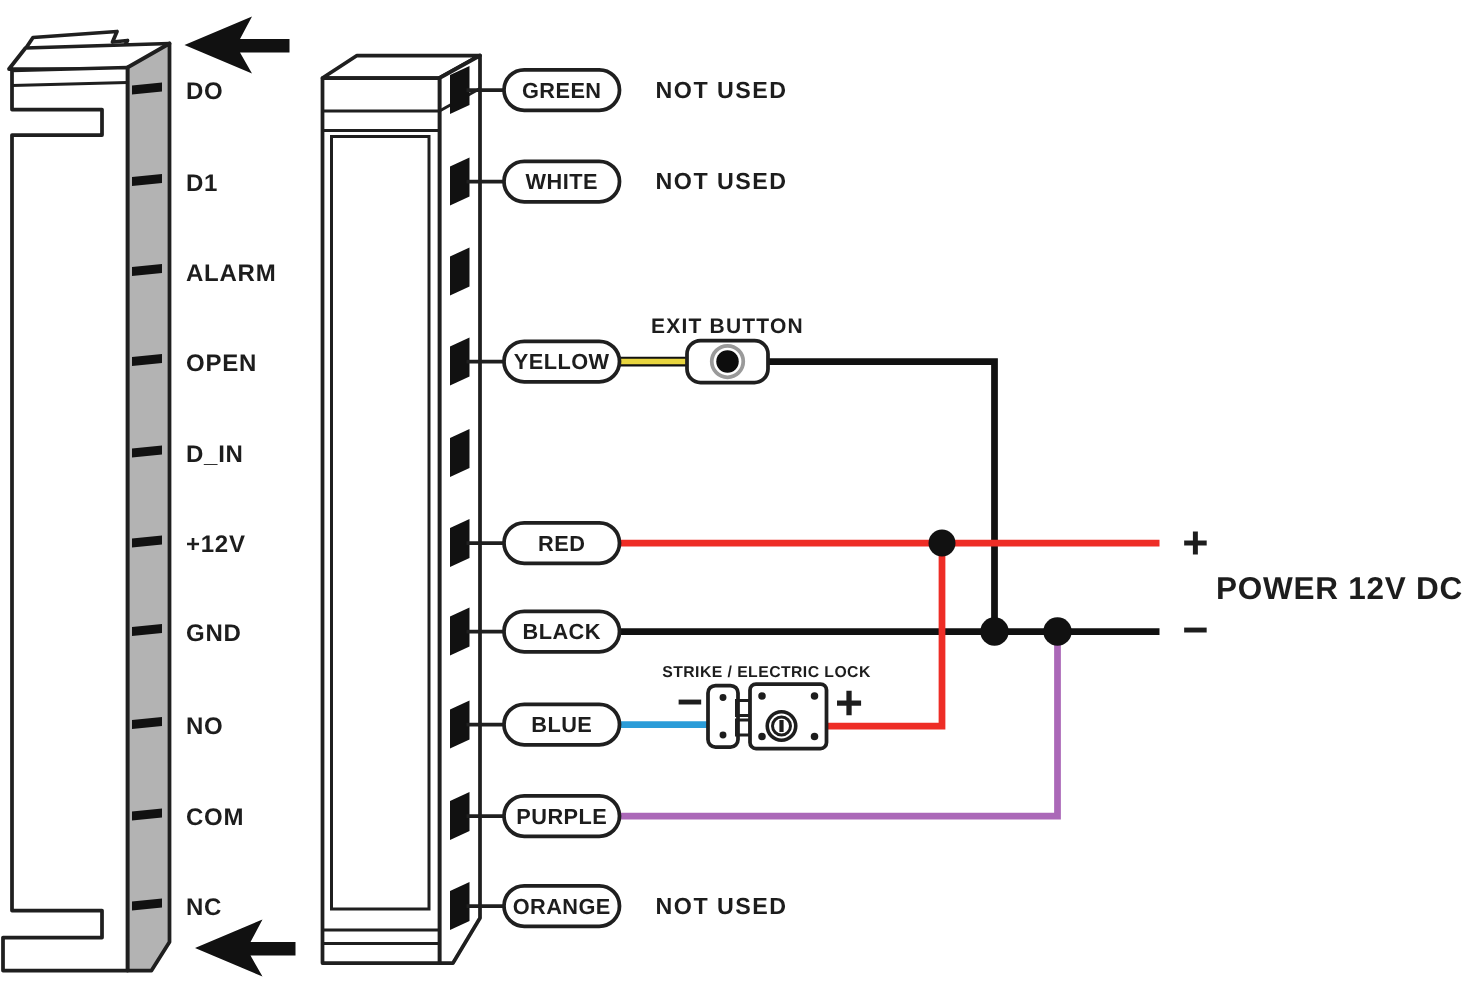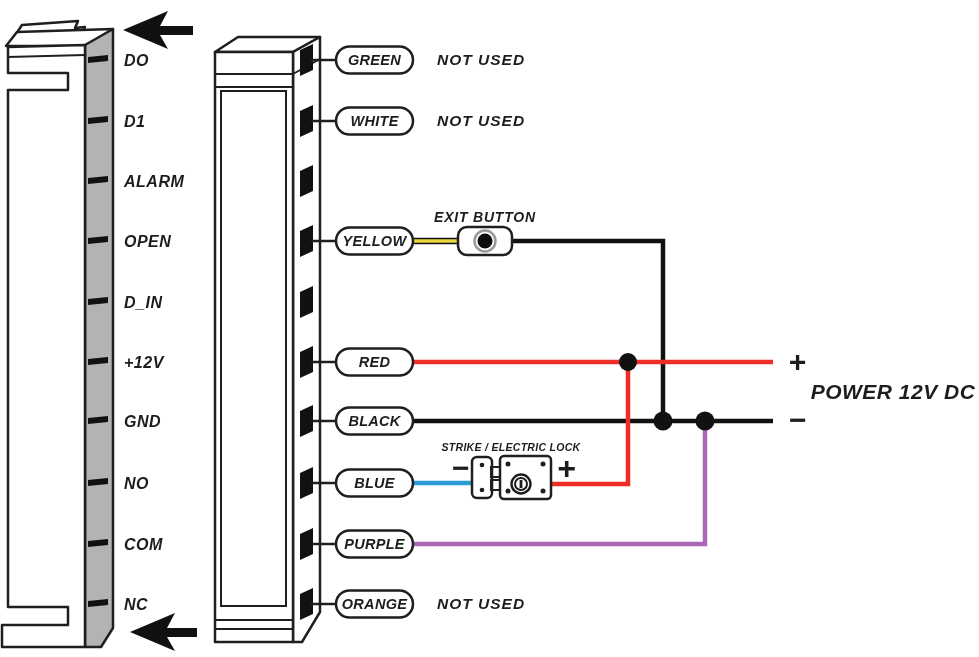--- a/index.html
+++ b/index.html
@@ -1,21 +1,20 @@
 <!DOCTYPE html>
 <html><head>
 <meta charset="utf-8">
 <style>
   html, body { margin: 0; padding: 0; background: #ffffff; }
   .stage {
     position: relative;
     width: 979px; height: 657px;
     background: #ffffff;
     font-family: "Liberation Sans", sans-serif;
-    font-style: italic;
   }
   svg { display: block; }
   text {
     font-family: "Liberation Sans", sans-serif;
     font-weight: bold;
     fill: #1d1d1d;
   }
   .t-terminal { font-size: 16px; letter-spacing: 0.5px; }
   .t-pill     { font-size: 14.5px; letter-spacing: 0.3px; text-anchor: middle; }
   .t-note     { font-size: 15.5px; letter-spacing: 1px; }

